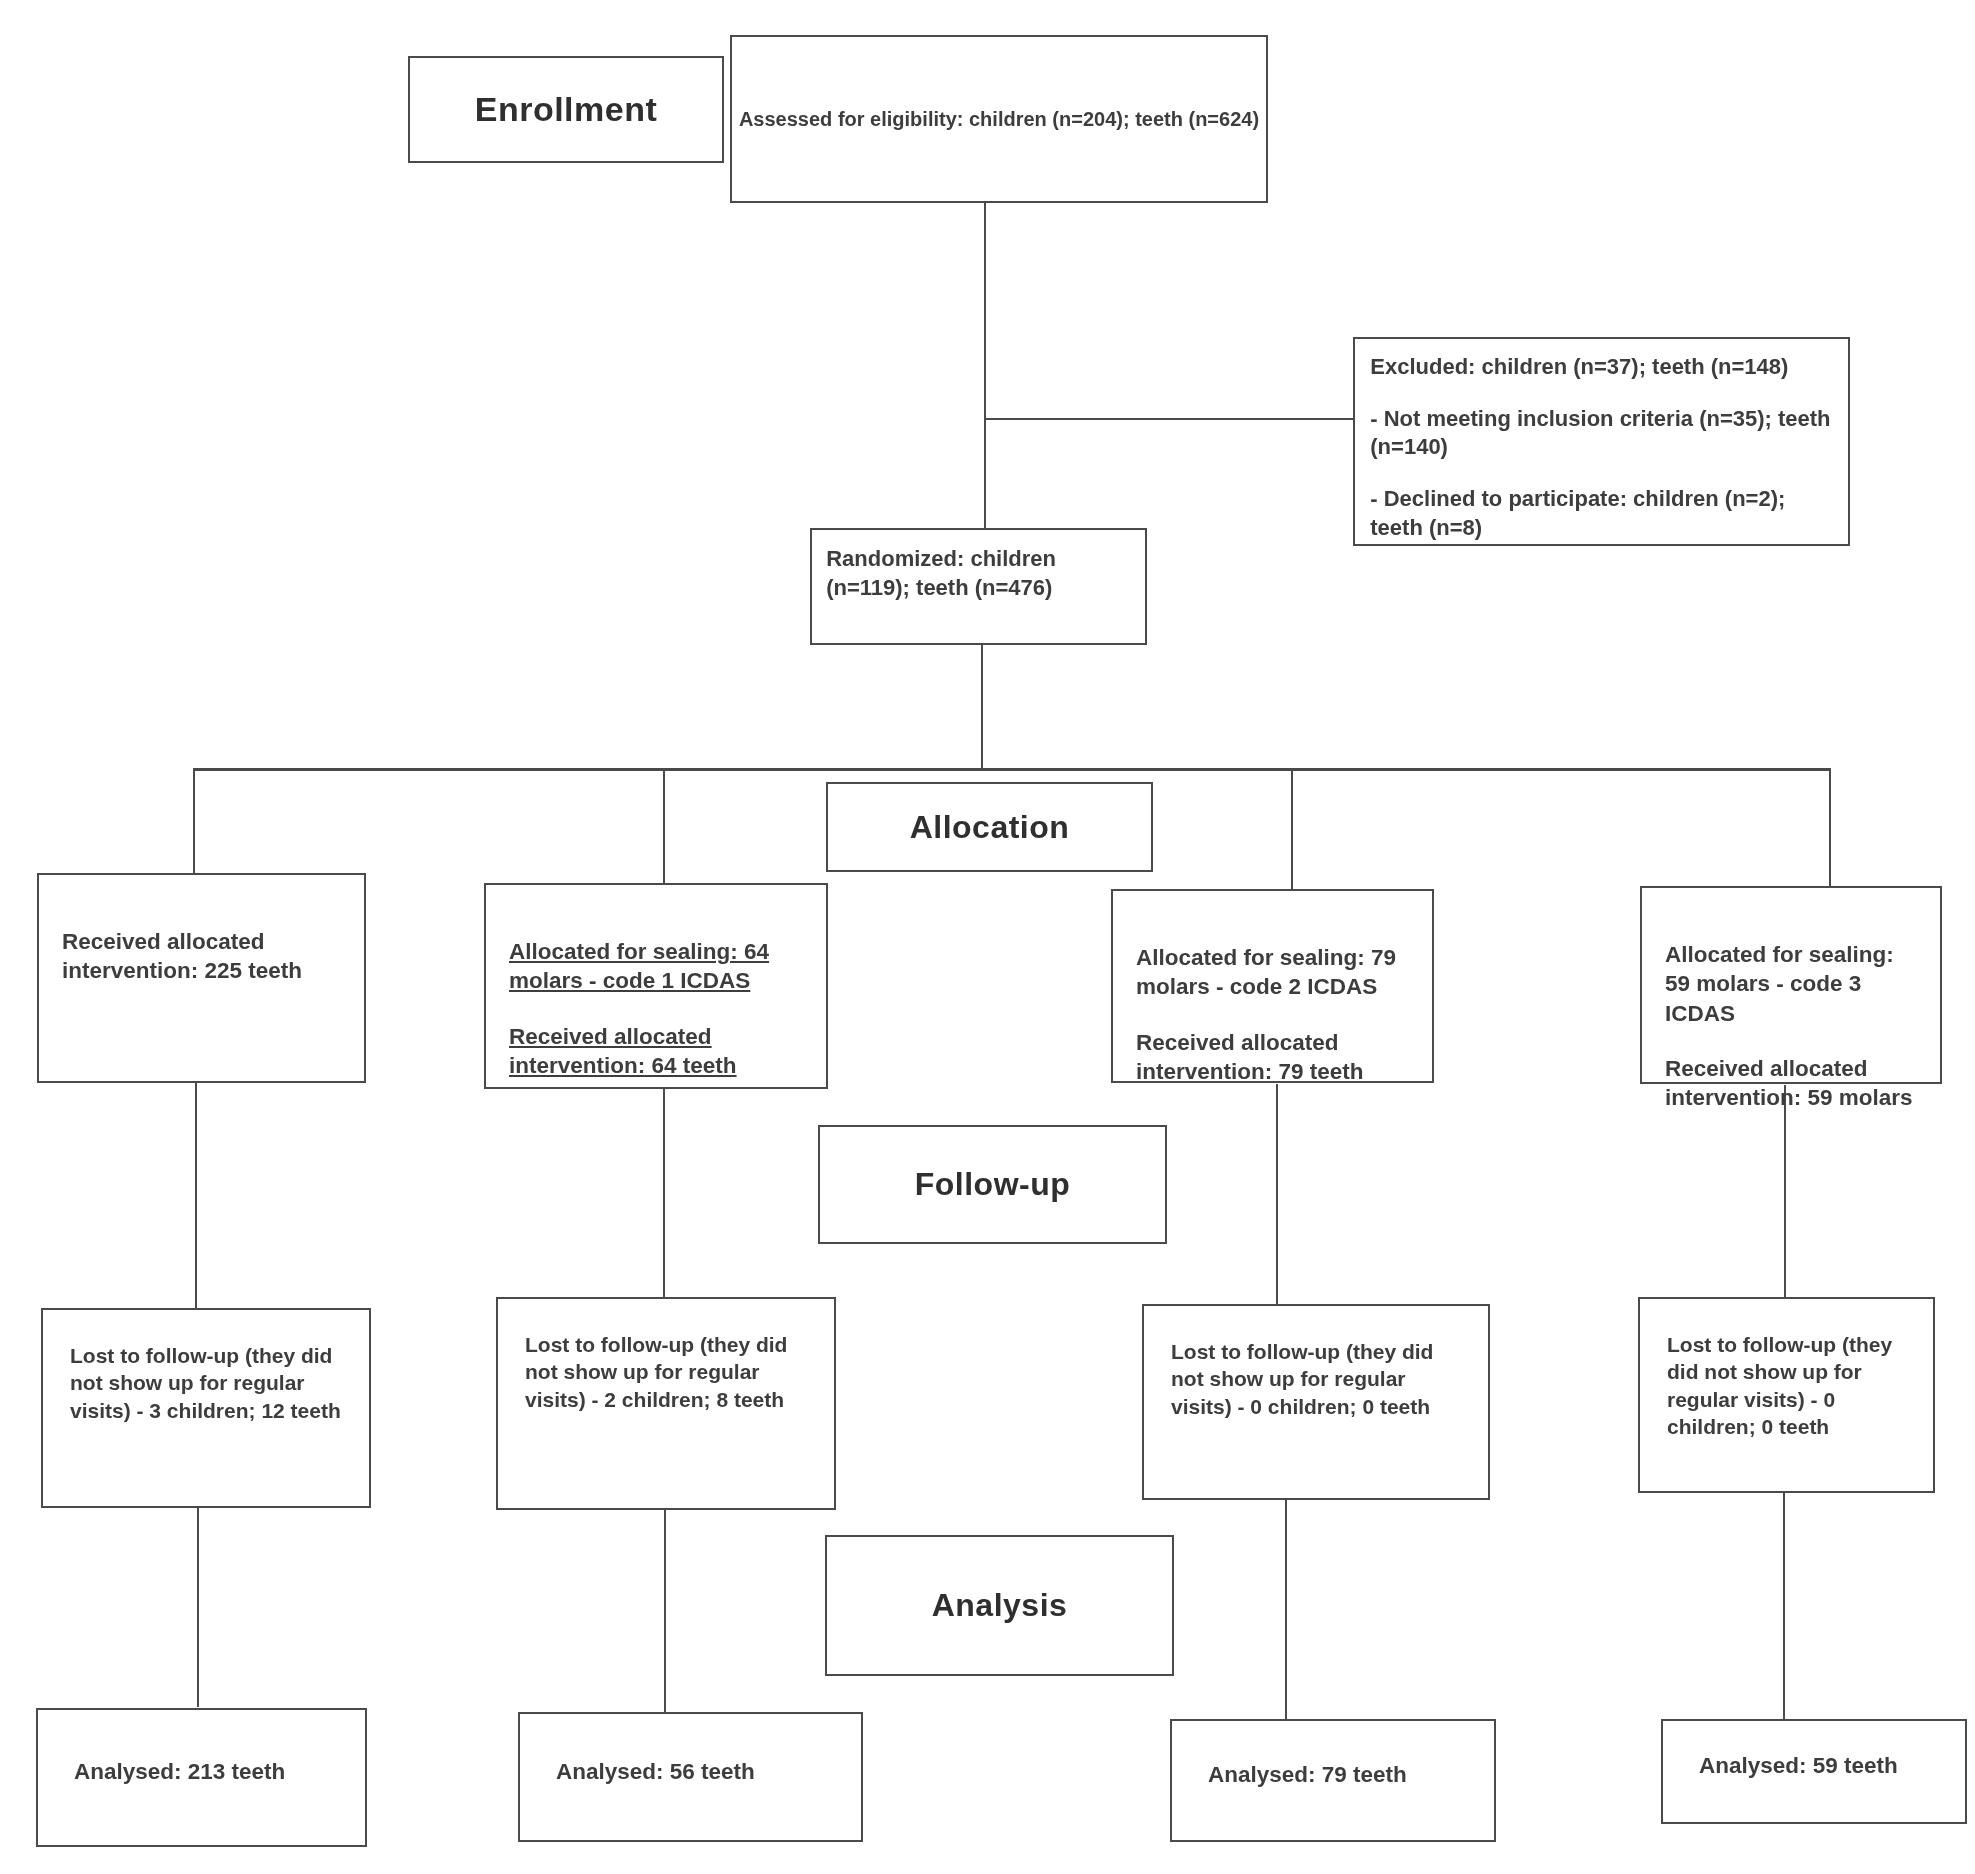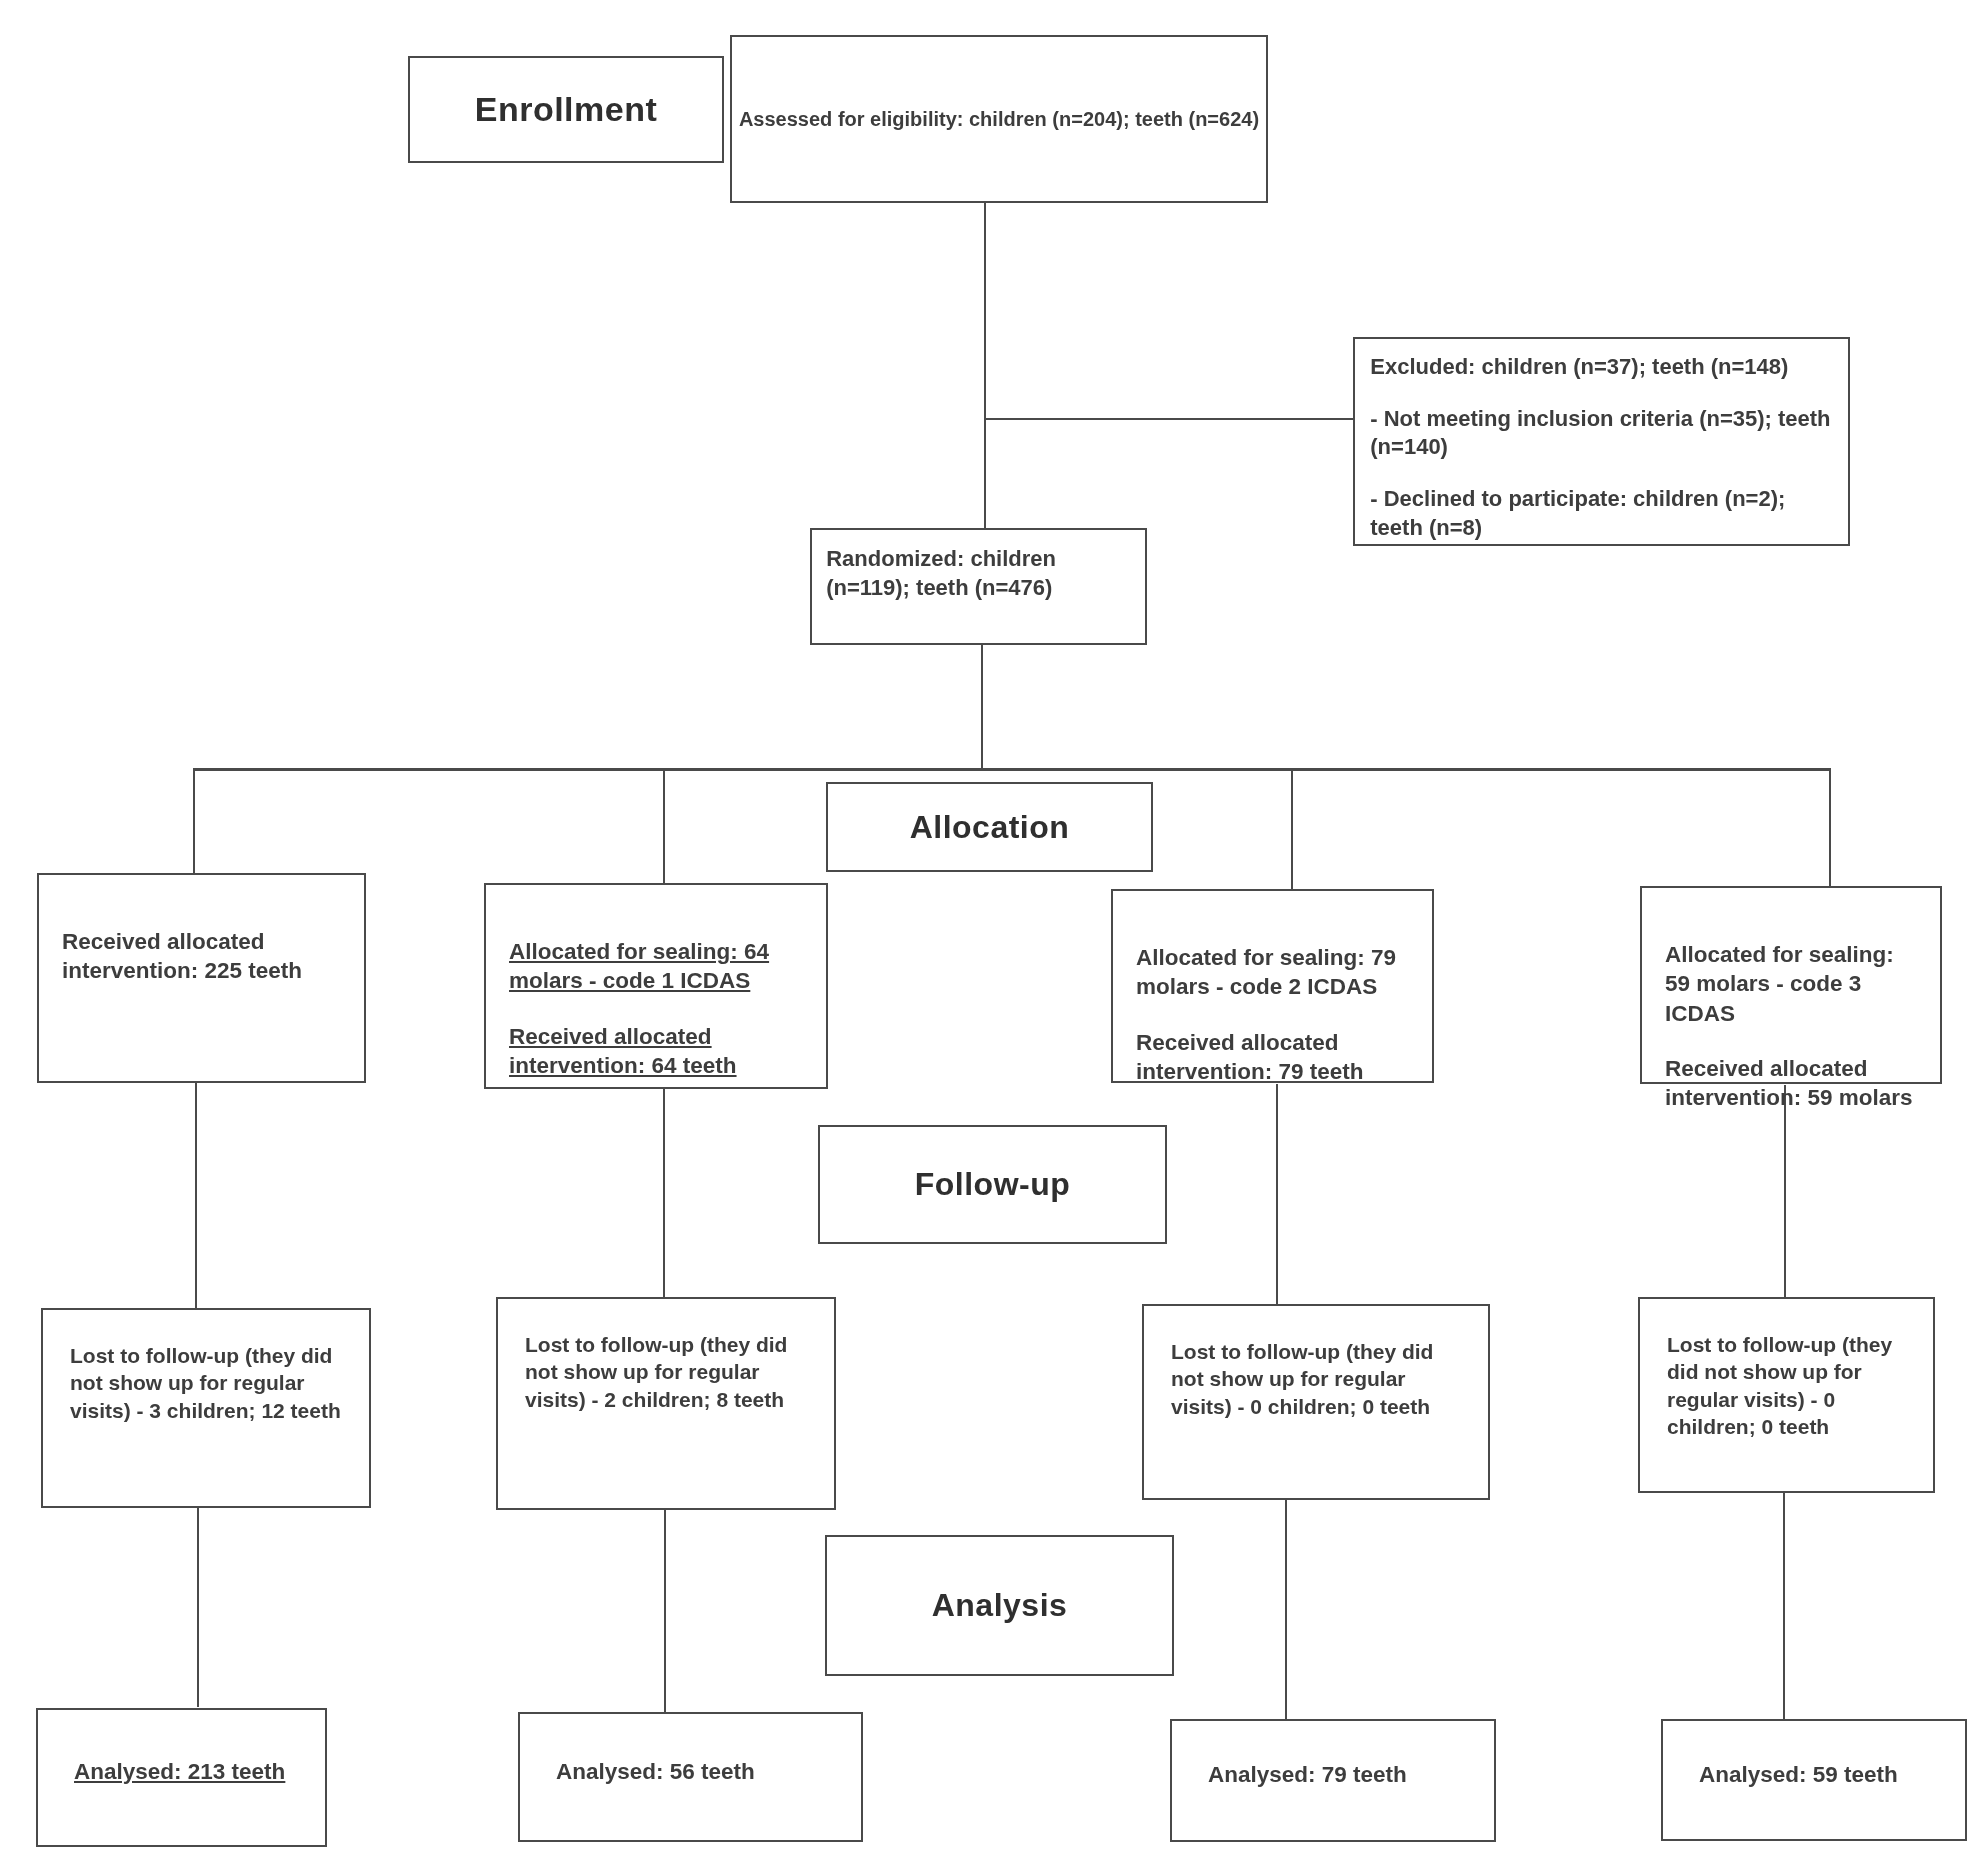--- a/index.html
+++ b/index.html
@@ -44,24 +44,24 @@
   .alloc p{margin:0 0 26px 0;}
   
   #followup-label{left:818px;top:1125px;width:349px;height:119px;}
   #lost-1{left:41px;top:1308px;width:330px;height:200px;}
   #lost-2{left:496px;top:1297px;width:340px;height:213px;}
   #lost-3{left:1142px;top:1304px;width:348px;height:196px;}
   #lost-4{left:1638px;top:1297px;width:297px;height:196px;}
   .lost{padding:32px 22px 0 27px;font-size:21px;}
   
   #analysis-label{left:825px;top:1535px;width:349px;height:141px;}
-  #analysed-1{left:36px;top:1708px;width:291px;height:139px;text-decoration:underline;}
+  #analysed-1{left:36px;top:1708px;width:331px;height:139px;}
   #analysed-2{left:518px;top:1712px;width:345px;height:130px;}
   #analysed-3{left:1170px;top:1719px;width:326px;height:123px;}
-  #analysed-4{left:1661px;top:1719px;width:306px;height:122px;}
+  #analysed-4{left:1661px;top:1719px;width:306px;height:105px;}
   .analysed{display:flex;align-items:center;padding-left:36px;padding-bottom:11px;font-size:22.5px;}
 
   
   #c-assessed-down{left:984px;top:203px;height:326px;}
   #c-excluded-h{left:986px;top:418px;width:369px;}
   #c-randomized-down{left:981px;top:645px;height:125px;}
   #c-branch{left:193px;top:768px;width:1638px;height:2.7px;}
   #c-drop-1{left:193px;top:768px;height:105px;}
   #c-drop-2{left:663px;top:768px;height:115px;}
   #c-drop-3{left:1291px;top:768px;height:121px;}

